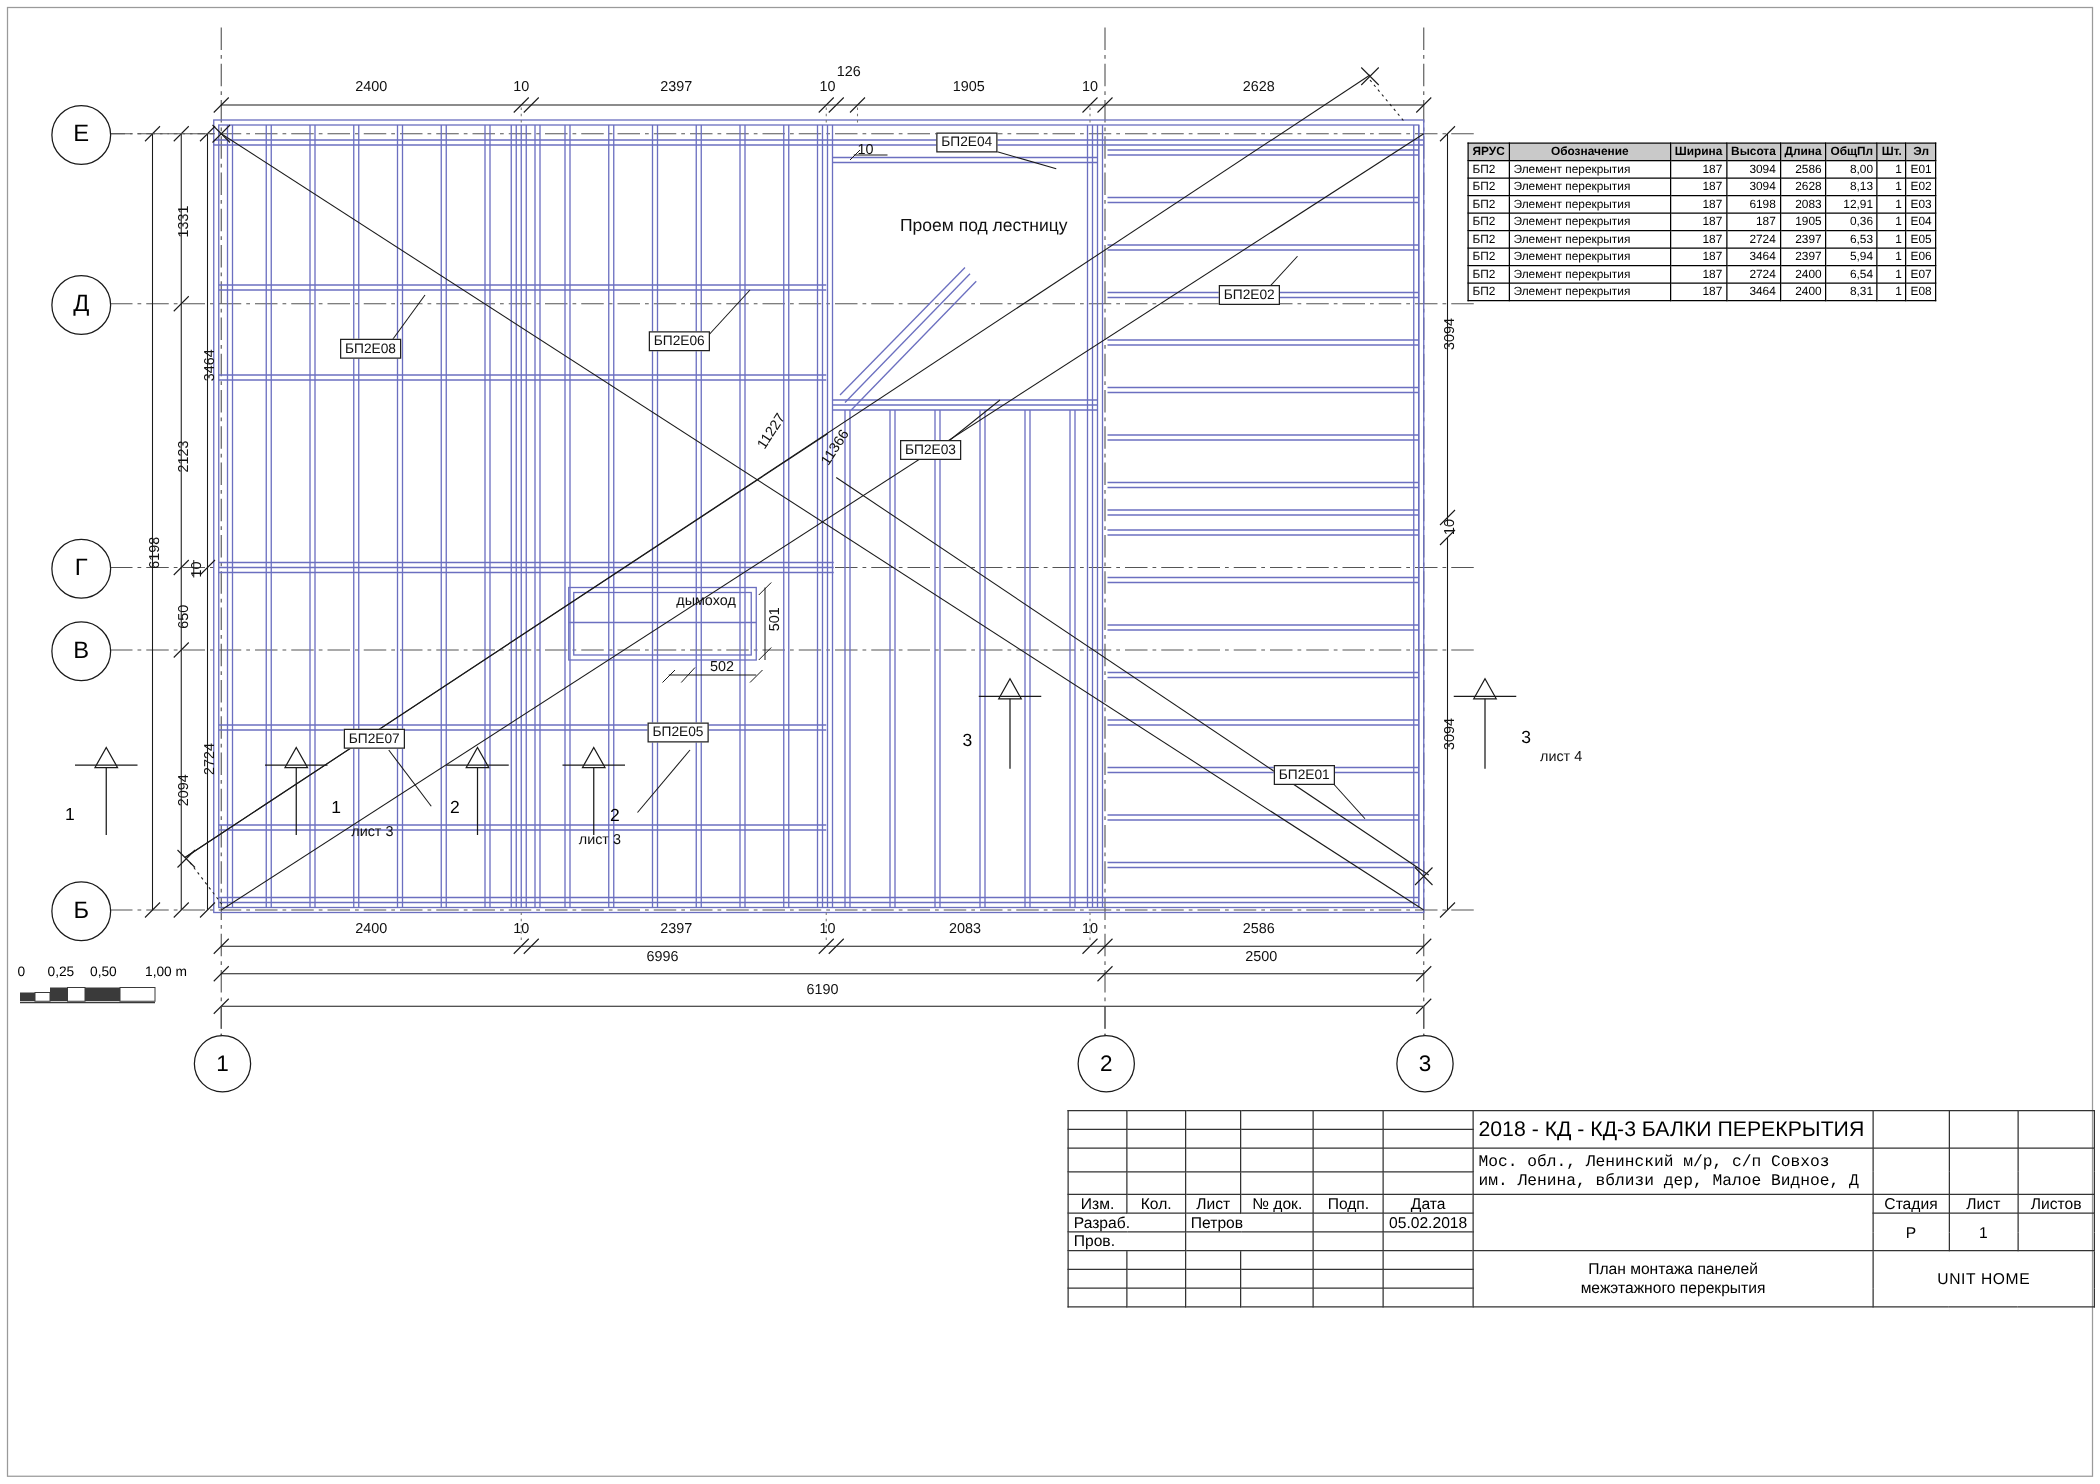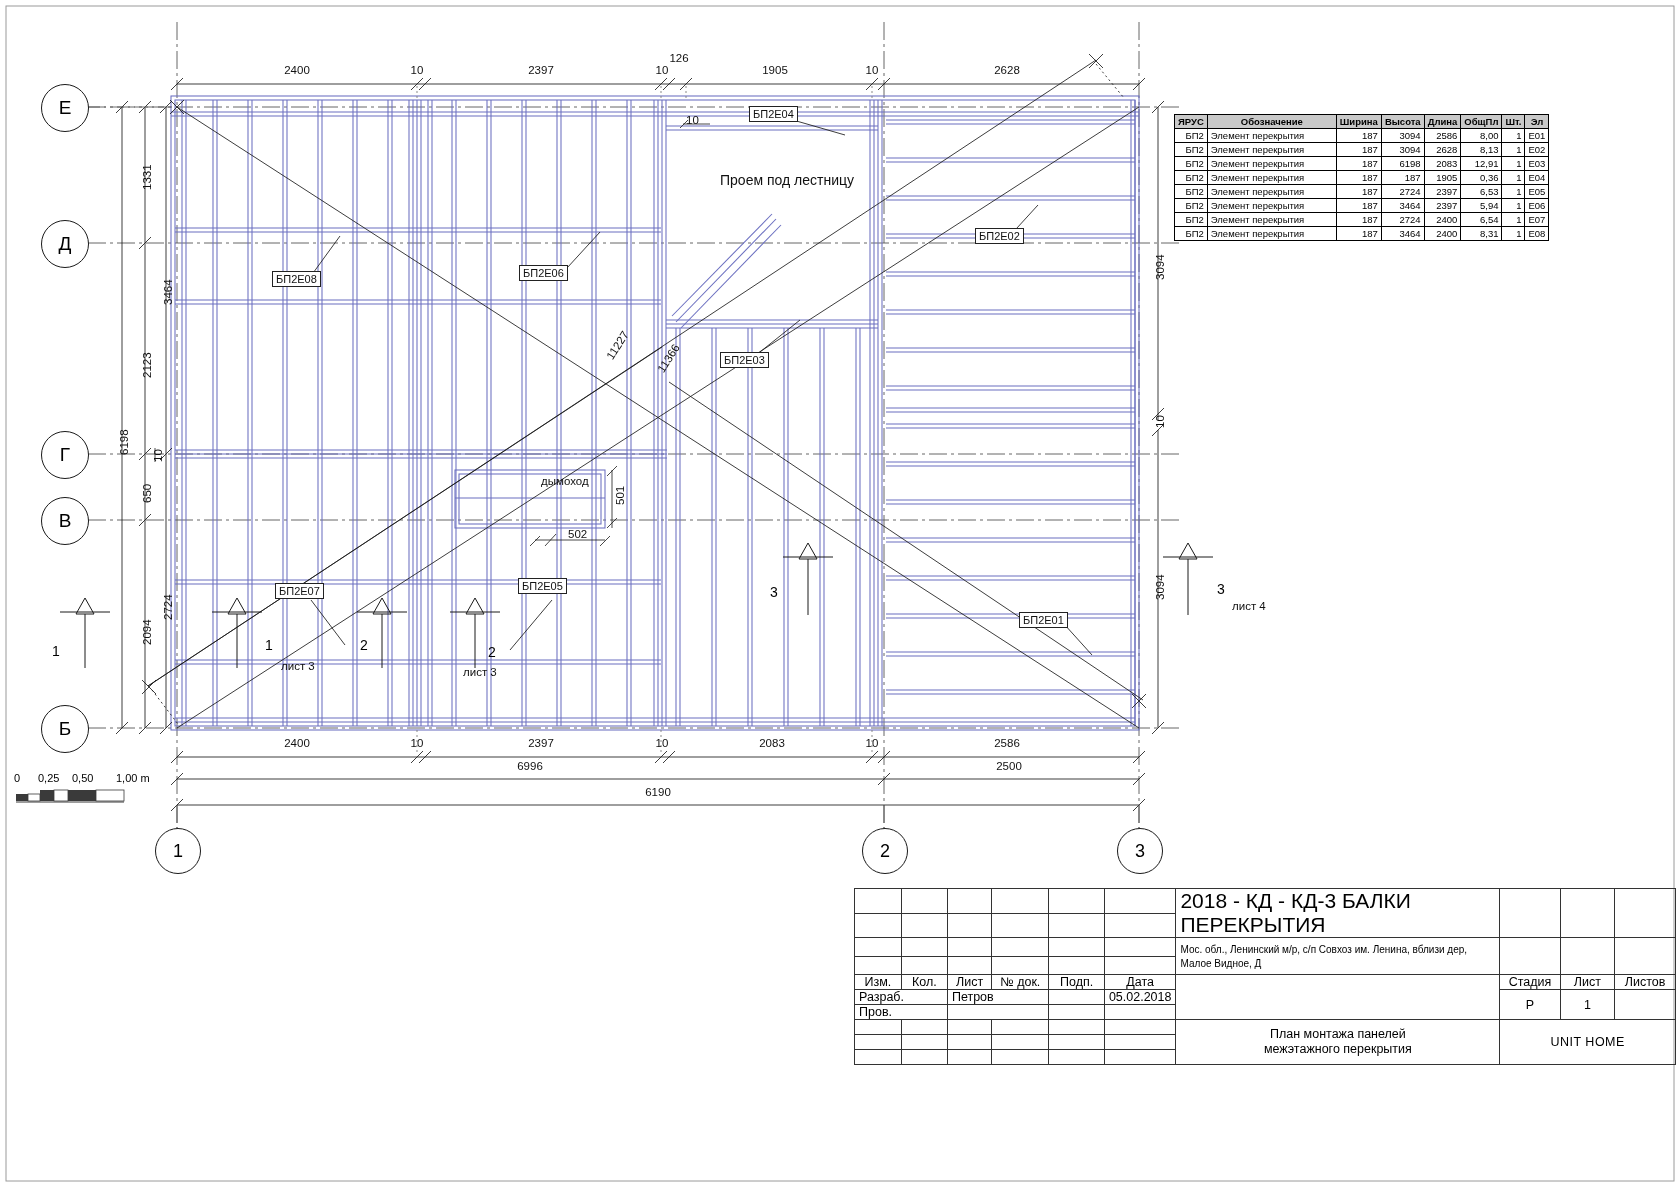--- a/index.html
+++ b/index.html
@@ -26,30 +26,30 @@
 
   .note{position:absolute;font-size:14px;color:#111;white-space:nowrap;}
   .note.sm{font-size:11.5px;}
 
   
   #spectable{position:absolute;left:1174px;top:114px;border-collapse:collapse;background:#fff;}
   #spectable td,#spectable th{border:1px solid #000;font-size:9.5px;height:13px;padding:0 3px;
       font-family:"Liberation Sans","DejaVu Sans",sans-serif;line-height:12px;}
   #spectable th{background:#c9c9c9;font-weight:bold;text-align:center;font-size:9.5px;}
   #spectable td.num{text-align:right;}
-  #spectable td.ctr{text-align:right;margin-left:28px;}
+  #spectable td.ctr{text-align:left;margin-left:28px;}
 
   
   #titleblock{position:absolute;left:854px;top:888px;width:822px;height:196px;}
   #titleblock table{border-collapse:collapse;}
   #titleblock td{border:1px solid #333;font-size:12.5px;padding:0 4px;
      font-family:"Liberation Sans","DejaVu Sans",sans-serif;vertical-align:middle;}
   .tb-empty{height:14px;}
-  .tb-big{font-size:21px;}
-  .tb-addr{font-size:10px;}
+  .tb-big{font-size:17px;}
+  .tb-addr{font-size:13px;font-family:Liberation Mono, monospace;}
   .tb-center{text-align:center;}
   .tb-date{font-size:9px;margin-left:29px;}
   .tb-sub{font-size:12px;line-height:15px;}
   .tb-logo{font-size:18px;text-align:center;letter-spacing:0.5px;}
 
   
   #scalebar{position:absolute;left:14px;top:772px;}
   .sb-lab{position:absolute;font-size:11px;white-space:nowrap;}
 
   

